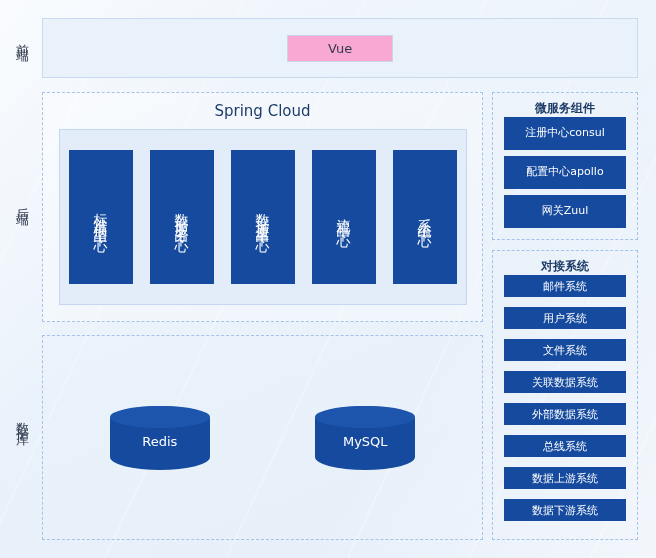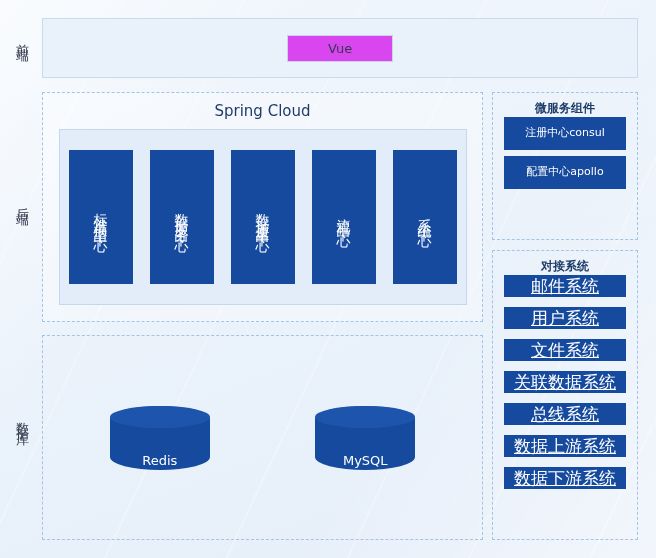--- a/index.html
+++ b/index.html
@@ -36,21 +36,21 @@
 
   
   .frontend-panel {
     left:42px; top:18px; width:596px; height:60px;
     background:#e9f1fb;
     border:1px solid #c7daf0;
     display:flex; align-items:center; justify-content:center;
   }
   .vue-box {
     width:106px; height:27px;
-    background:#d946ef; border:1px solid #c9d6e8;
+    background:#f9a8d4; border:1px solid #c9d6e8;
     display:flex; align-items:center; justify-content:center;
     font-size:13px; color:#333c4d;
   }
 
   
   .backend-panel {
     left:42px; top:92px; width:441px; height:230px;
     border:1px dashed #a3c3e8;
     background:rgba(255,255,255,0.35);
   }
@@ -87,22 +87,21 @@
 
   
   .integration-panel {
     left:492px; top:250px; width:146px; height:290px;
     border:1px dashed #a3c3e8;
   }
   .int-btn {
     width:122px; height:22px; margin:0 auto 10px auto;
     background:#154a9e; color:#ffffff;
     display:flex; align-items:center; justify-content:center;
-    font-size:17px;
-    text-decoration:underline;
+    font-size:11px;
   }
   .integration-panel .int-btn:first-of-type { margin-top:9px; }
 
   
   .db-panel {
     left:42px; top:335px; width:441px; height:205px;
     border:1px dashed #a3c3e8;
     display:flex; align-items:center; justify-content:space-around;
     padding:0 14px;
   }
@@ -113,21 +112,21 @@
     border-radius:50px / 13px;
   }
   .cylinder.wide { width:110px; border-radius:55px / 13px; }
   .cylinder::before {
     content:""; position:absolute; left:0; right:0; top:0; height:22px;
     background:#1e55ac;
     border-radius:50%;
   }
   .cyl-label {
     position:absolute; left:0; right:0; top:28px;
-    text-align:center; color:#ffffff; font-size:13px;margin-top:19px;
+    text-align:center; color:#ffffff; font-size:13px;
   }
 </style>
 </head>
 <body>
 
 <div class="canvas">
 
   <div class="side-label v-text lbl-frontend">前端</div>
   <div class="side-label v-text lbl-backend">后端</div>
   <div class="side-label v-text lbl-database">数据库</div>
@@ -150,28 +149,33 @@
   <div class="panel micro-panel">
     <div class="panel-title small">微服务组件</div>
     <div class="ms-btn">
       <span>注册中心</span>
       <span>consul</span>
     </div>
     <div class="ms-btn">
       <span>配置中心</span>
       <span>apollo</span>
     </div>
+    <div class="ms-btn">
+      <span>网关</span>
+      <span>Zuul</span>
+    </div>
   </div>
 
   <div class="panel integration-panel">
     <div class="panel-title small">对接系统</div>
     <div class="int-btn">邮件系统</div>
     <div class="int-btn">用户系统</div>
     <div class="int-btn">文件系统</div>
     <div class="int-btn">关联数据系统</div>
+    <div class="int-btn">外部数据系统</div>
     <div class="int-btn">总线系统</div>
     <div class="int-btn">数据上游系统</div>
     <div class="int-btn">数据下游系统</div>
   </div>
 
   <div class="panel db-panel">
     <div class="cylinder">
       <div class="cyl-label">Redis</div>
     </div>
     <div class="cylinder">

